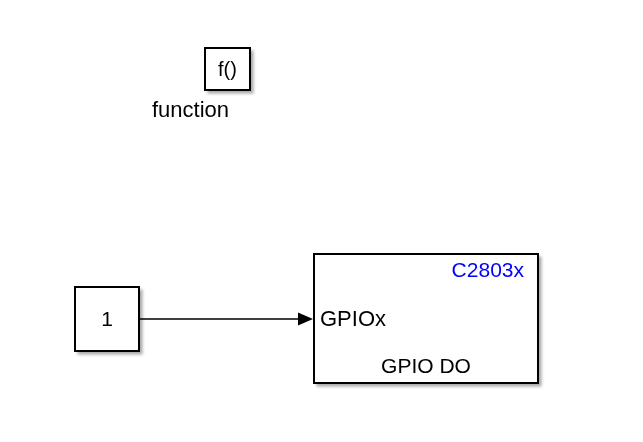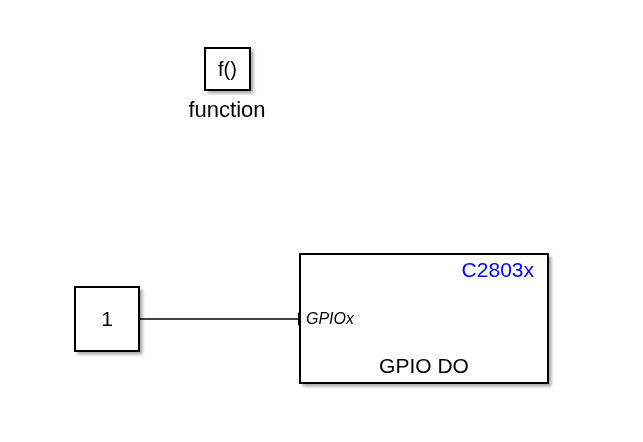--- a/index.html
+++ b/index.html
@@ -40,46 +40,44 @@
     top: 286px;
     width: 66px;
     height: 66px;
     font-size: 21px;
   }
   .fn-caption {
     position: absolute;
     left: 152px;
     top: 97px;
     width: 150px;
-    text-align: center;
     font-size: 22px;
     line-height: 26px;
   }
   .gpio-block {
-    left: 299px;
+    left: 313px;
     top: 253px;
-    width: 250px;
+    width: 226px;
     height: 131px;
     display: block;
   }
   .gpio-chip {
     position: absolute;
     top: 2px;
     right: 13px;
     font-size: 21px;
     line-height: 25px;
     color: #0000ff;
   }
   .gpio-port {
     position: absolute;
     left: 5px;
     top: 51px;
-    font-size: 16px;
+    font-size: 22px;
     line-height: 26px;
-    font-style: italic;
   }
   .gpio-name {
     position: absolute;
     left: 0;
     right: 0;
     bottom: 4px;
     text-align: center;
     font-size: 21px;
     line-height: 25px;
     margin-top: 15px;

